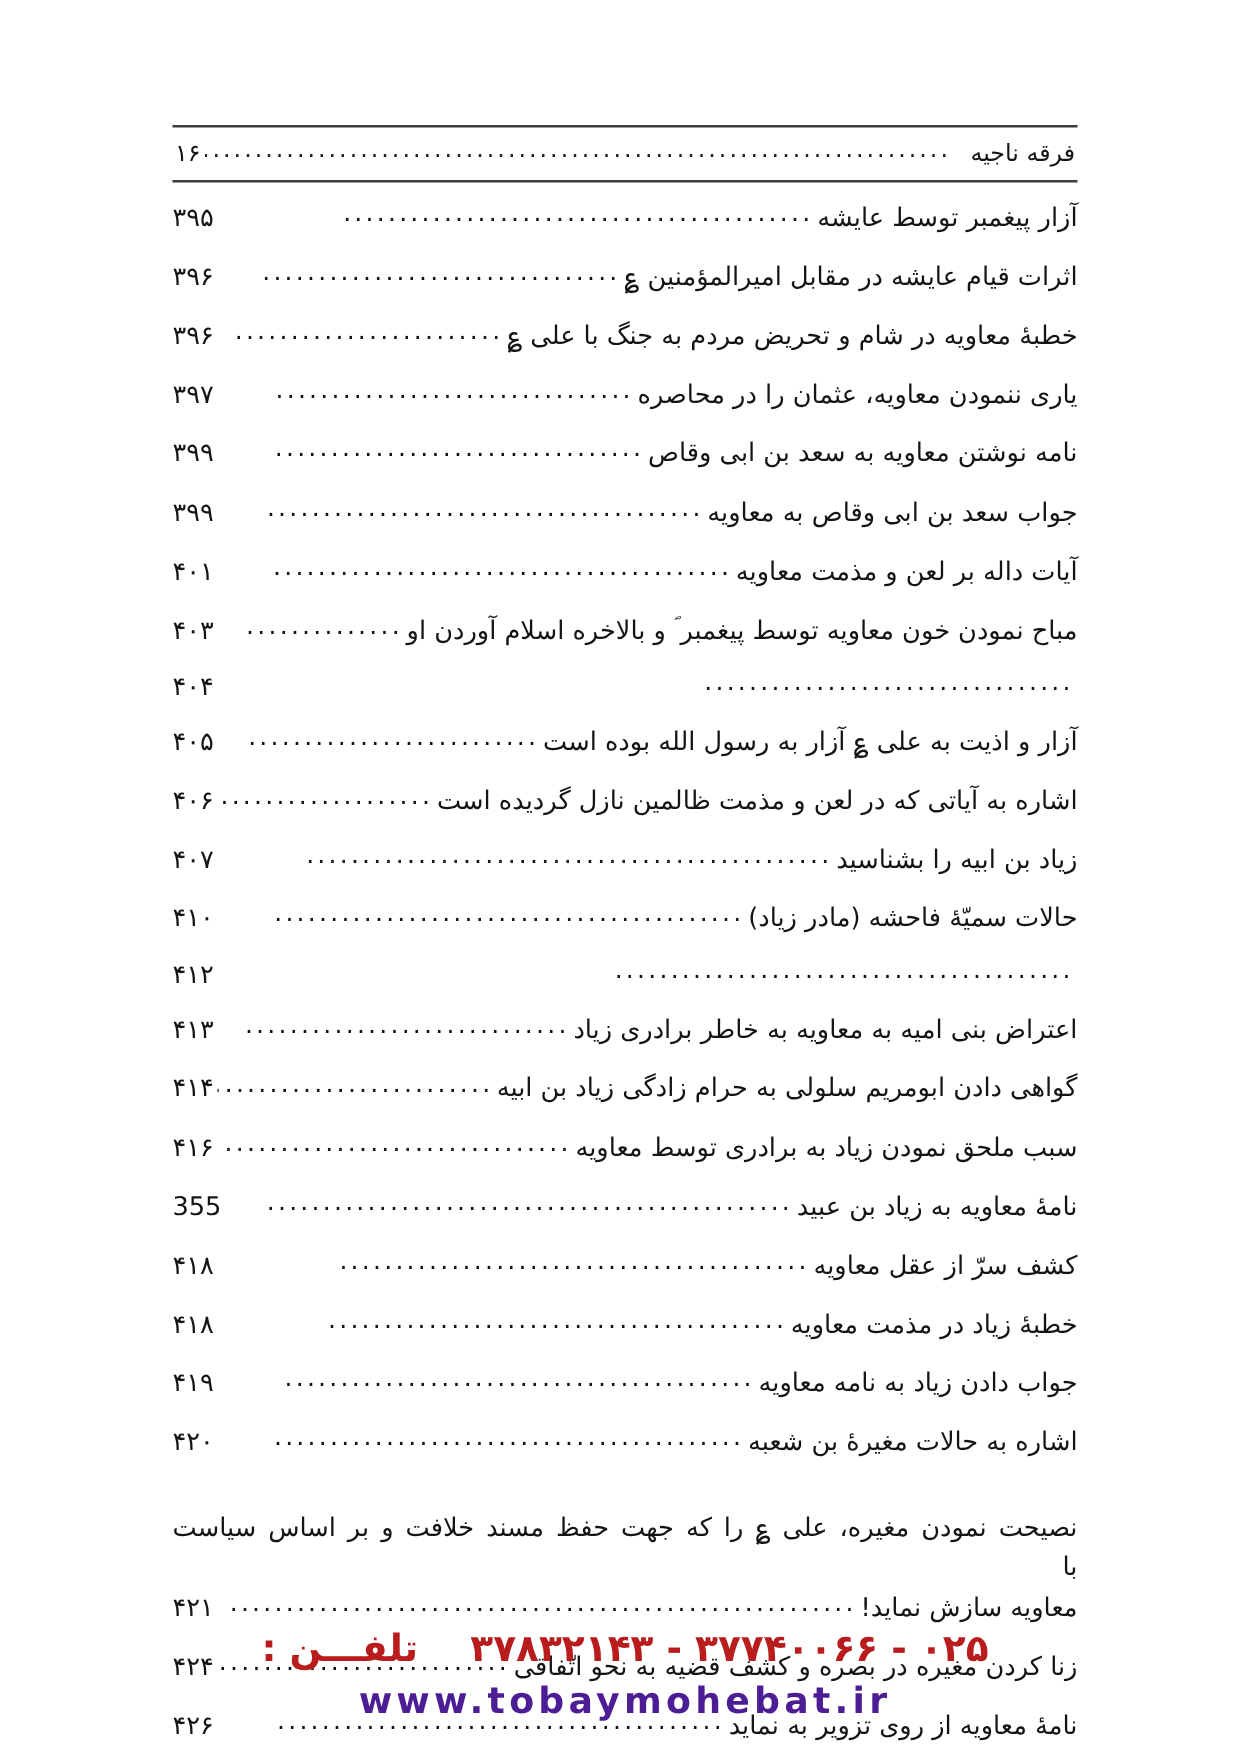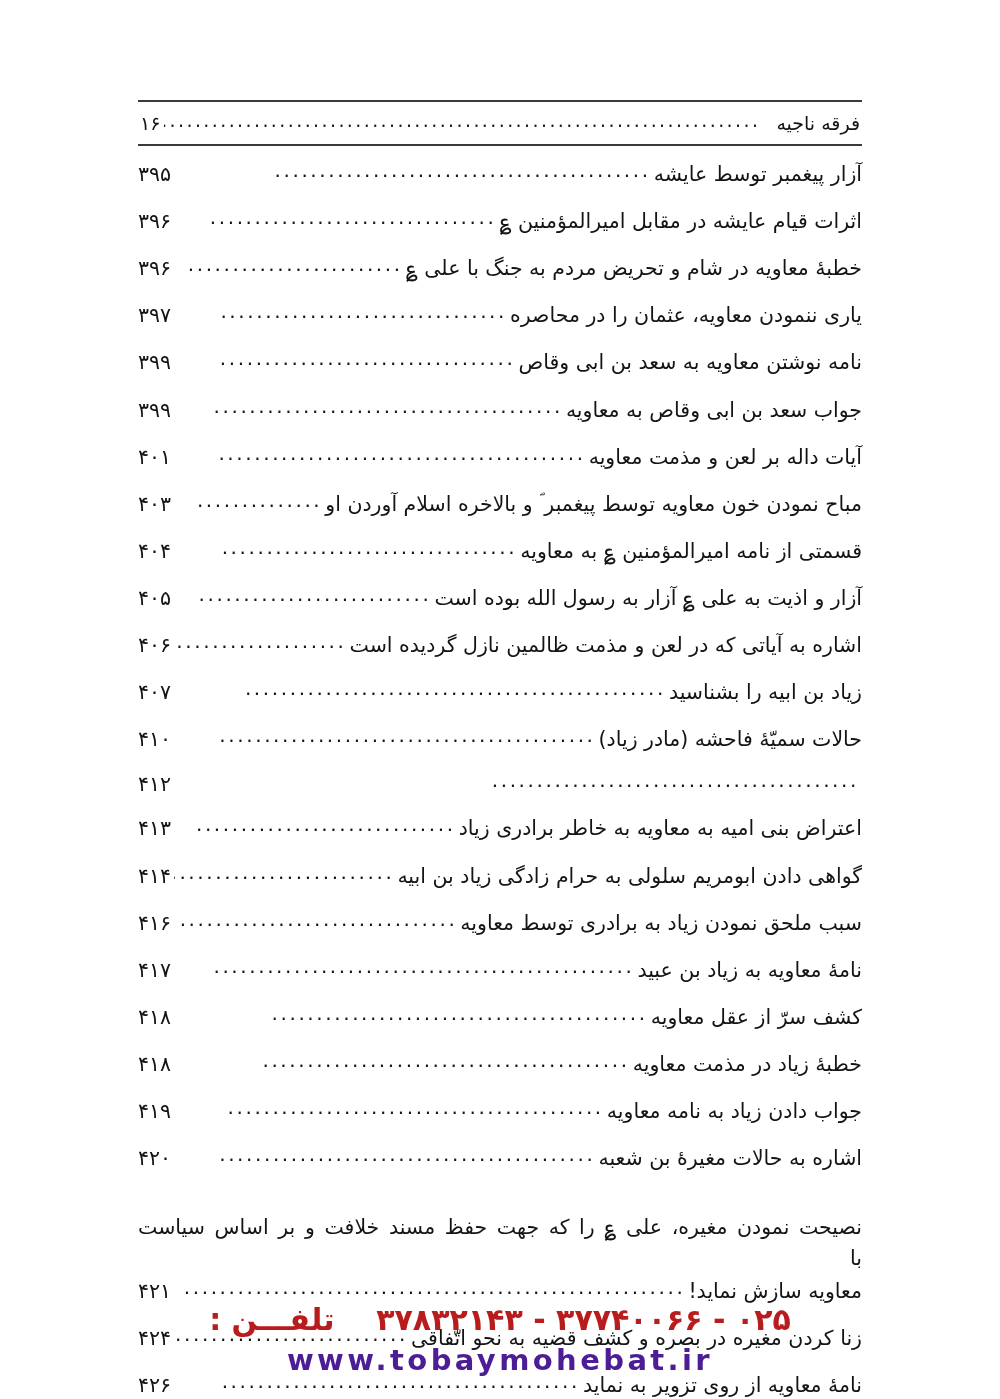--- a/index.html
+++ b/index.html
@@ -223,21 +223,20 @@
       </div>
       <div class="toc-entry">
         <div class="toc-line">
           <span class="toc-text">مباح نمودن  خون معاویه توسط پیغمبر ؐ و بالاخره اسلام آوردن او</span>
           <span class="toc-leader">..............</span>
           <span class="toc-page">۴۰۳</span>
         </div>
       </div>
       <div class="toc-entry">
         <div class="toc-line">
-          <span class="toc-text">قسمتی از نامه امیرالمؤمنین ؏ به معاویه</span>
           <span class="toc-leader">.................................</span>
           <span class="toc-page">۴۰۴</span>
         </div>
       </div>
       <div class="toc-entry">
         <div class="toc-line">
           <span class="toc-text">آزار و اذیت به علی ؏ آزار به رسول الله بوده است</span>
           <span class="toc-leader">..........................</span>
           <span class="toc-page">۴۰۵</span>
         </div>
@@ -287,21 +286,21 @@
         <div class="toc-line">
           <span class="toc-text">سبب ملحق نمودن زیاد به برادری توسط معاویه</span>
           <span class="toc-leader">...............................</span>
           <span class="toc-page">۴۱۶</span>
         </div>
       </div>
       <div class="toc-entry">
         <div class="toc-line">
           <span class="toc-text">نامۀ معاویه به زیاد بن عبید</span>
           <span class="toc-leader">...............................................</span>
-          <span class="toc-page">۴۱۷</span>
+          <span class="toc-page">355</span>
         </div>
       </div>
       <div class="toc-entry">
         <div class="toc-line">
           <span class="toc-text">کشف سرّ از عقل معاویه</span>
           <span class="toc-leader">..........................................</span>
           <span class="toc-page">۴۱۸</span>
         </div>
       </div>
       <div class="toc-entry">

